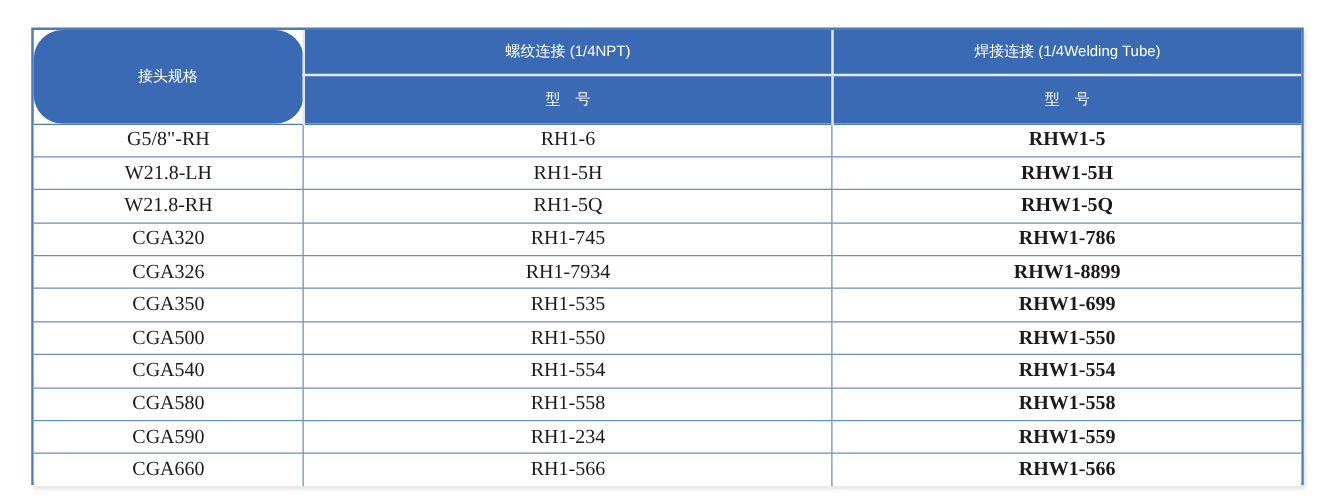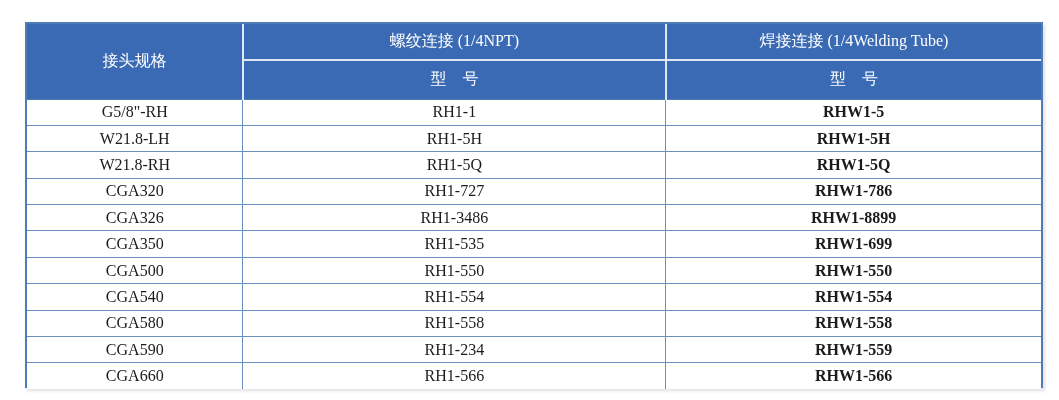--- a/index.html
+++ b/index.html
@@ -28,34 +28,34 @@
     border-collapse:collapse;
     table-layout:fixed;
   }
   col.c-spec{width:21.3%;}
   col.c-npt{width:41.7%;}
   col.c-weld{width:37%;}
 
   thead th{
     background:var(--header-bg);
     color:var(--header-text);
-    font-family:Liberation Serif, serif;
-    font-size:16px;
+    font-family:Liberation Sans, sans-serif;
+    font-size:12px;
     font-weight:normal;
     text-align:center;
     vertical-align:middle;
     border:2px solid var(--header-divider);
   }
   thead tr.h-top th{height:36px;}
   thead tr.h-sub th{height:39px;}
   thead th.outer-l{border-left:none;}
   thead th.outer-r{border-right:none;}
   thead th.outer-t{border-top:none;}
   thead tr.h-sub th{border-bottom:1px solid var(--border);}
-  thead th[rowspan]{border-bottom:1px solid var(--border);}
+  thead th[rowspan]{border-bottom:1px solid var(--border);border-radius:23px;}
 
   tbody td{
     height:26.4px;
     text-align:center;
     vertical-align:middle;
     font-family:"Liberation Serif",serif;
     font-size:16px;
     color:var(--body-text);
     border:1px solid var(--grid);
     background:#ffffff;
@@ -82,45 +82,45 @@
         <th class="outer-t outer-r">焊接连接 (1/4Welding Tube)</th>
       </tr>
       <tr class="h-sub">
         <th>型　号</th>
         <th class="outer-r">型　号</th>
       </tr>
     </thead>
     <tbody>
   <tr>
     <td>G5/8"-RH</td>
-    <td>RH1-1</td>
+    <td>RH1-6</td>
     <td>RHW1-5</td>
   </tr>
 
   <tr>
     <td>W21.8-LH</td>
     <td>RH1-5H</td>
     <td>RHW1-5H</td>
   </tr>
 
   <tr>
     <td>W21.8-RH</td>
     <td>RH1-5Q</td>
     <td>RHW1-5Q</td>
   </tr>
 
   <tr>
     <td>CGA320</td>
-    <td>RH1-727</td>
+    <td>RH1-745</td>
     <td>RHW1-786</td>
   </tr>
 
   <tr>
     <td>CGA326</td>
-    <td>RH1-3486</td>
+    <td>RH1-7934</td>
     <td>RHW1-8899</td>
   </tr>
 
   <tr>
     <td>CGA350</td>
     <td>RH1-535</td>
     <td>RHW1-699</td>
   </tr>
 
   <tr>

